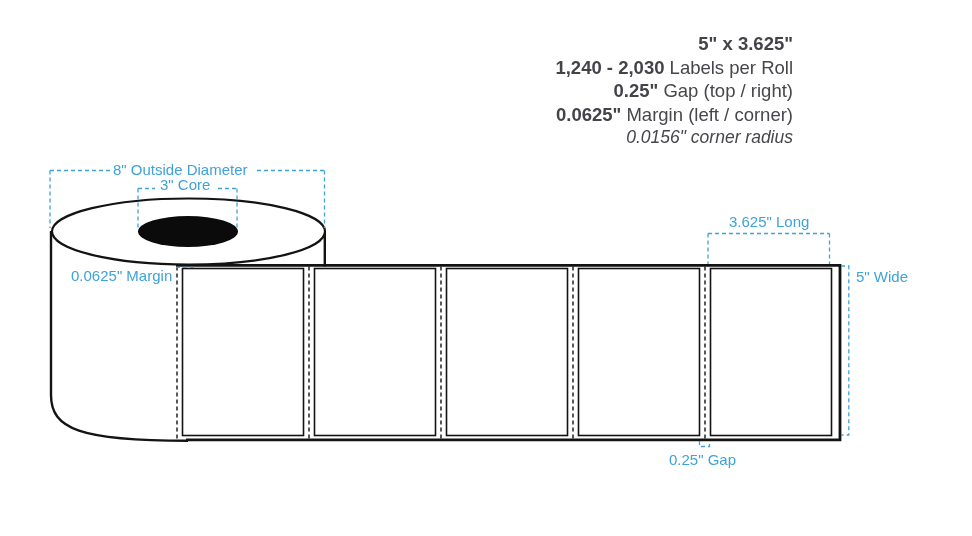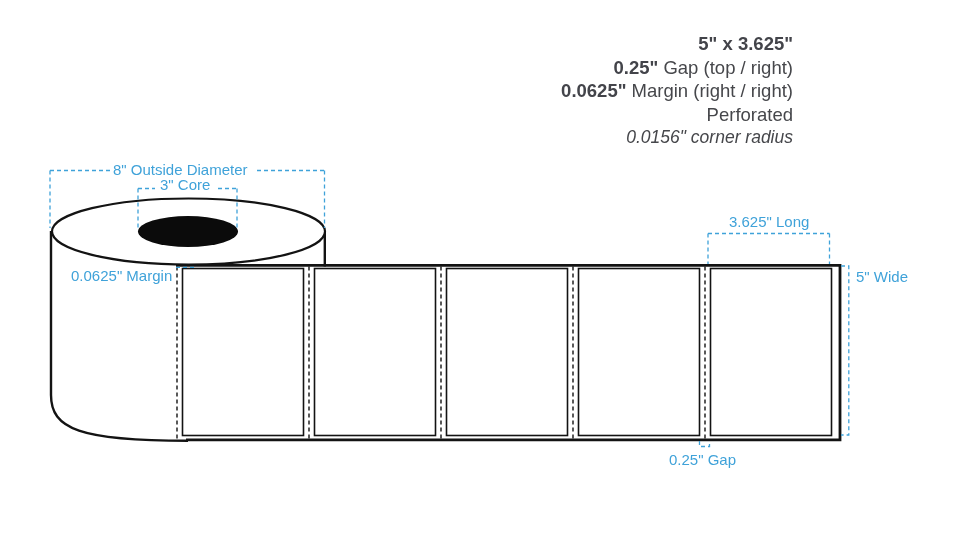--- a/index.html
+++ b/index.html
@@ -54,26 +54,28 @@
 </head>
 <body>
 
 <div class="stage">
 
   <div class="spec-block">
     <div>
       <span class="bold">5" x 3.625"</span>
     </div>
     <div>
+      <span class="bold">1,240 - 2,030</span><span> Labels per Roll</span>
+    </div>
+    <div>
       <span class="bold">0.25"</span><span> Gap (top / right)</span>
     </div>
     <div>
-      <span class="bold">0.0625"</span><span> Margin (right / right)</span>
+      <span class="bold">0.0625"</span><span> Margin (left / corner)</span>
     </div>
-    <div>Perforated</div>
     <div class="corner-radius">0.0156" corner radius</div>
   </div>
 
   <svg class="diagram-svg" viewBox="0 0 972 536">
 
     <path d="M 175 265.4 L 840 265.4 L 840 439.8 L 186 439.8" fill="none" stroke="#131313" stroke-width="2.8"></path>
 
     <rect x="182.5" y="268.5" width="121" height="167" fill="#ffffff" stroke="#131313" stroke-width="1.6"></rect>
     <rect x="314.5" y="268.5" width="121" height="167" fill="#ffffff" stroke="#131313" stroke-width="1.6"></rect>
     <rect x="446.5" y="268.5" width="121" height="167" fill="#ffffff" stroke="#131313" stroke-width="1.6"></rect>

